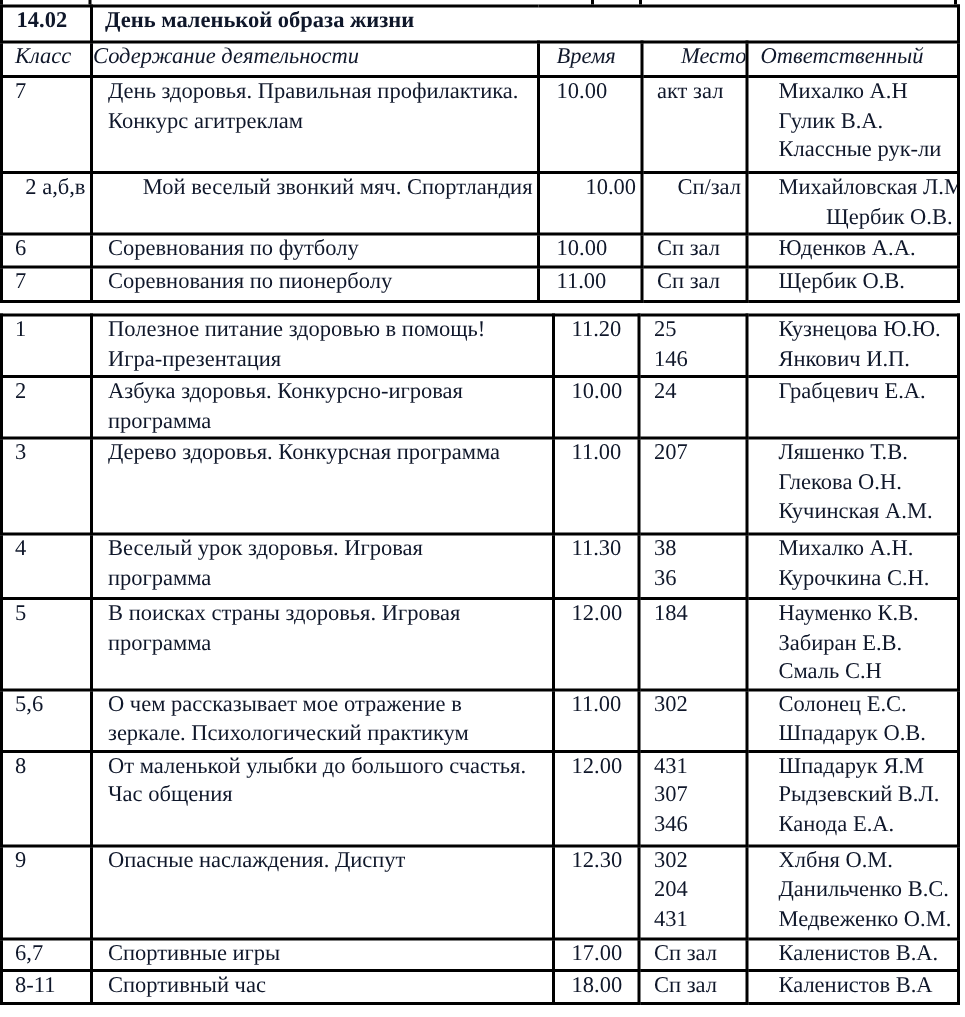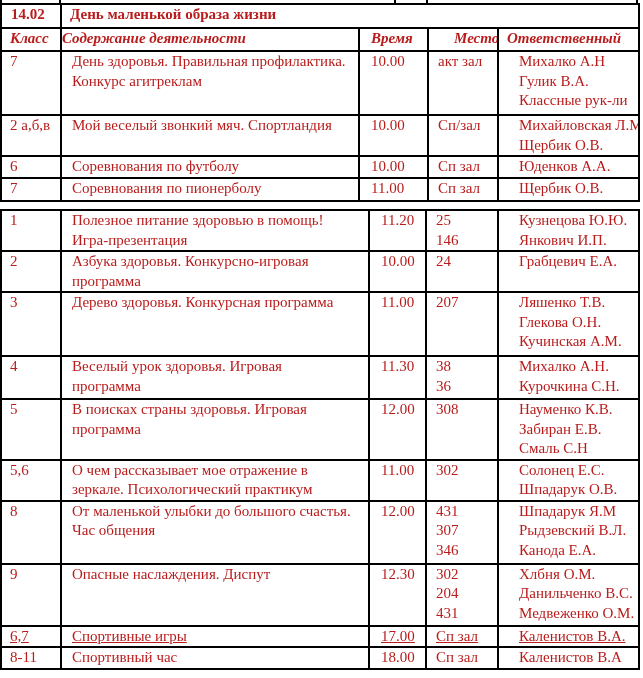--- a/index.html
+++ b/index.html
@@ -1,52 +1,52 @@
 <!DOCTYPE html>
 <html><head>
 <meta charset="utf-8">
 <style>
   html,body{margin:0;padding:0;background:#ffffff;}
   body{width:643px;height:678px;overflow:hidden;}
   .page{position:relative;width:643px;height:678px;background:#fff;
-        font-family:"Liberation Serif",serif;color:#b91c1c;}
+        font-family:"Liberation Serif",serif;color:#0f172a;}
   .top-sliver{position:relative;height:3px;width:643px;}
   .stub{position:absolute;top:0;width:2px;background:#000;}
   .top-sliver .stub{height:3px;}
   table.sched{border-collapse:collapse;table-layout:fixed;width:640px;}
   table.sched td{border:2px solid #000;vertical-align:top;
         font-size:15px;line-height:19.5px;padding:0 3px 0 8px;overflow:hidden;}
   .title-row td{font-weight:bold;font-size:15.5px;height:22px;padding-top:1px;}
   .title-row .date-cell{padding-left:9px;}
-  .head-row td{font-weight:bold;font-style:italic;height:21px;}
+  .head-row td{font-weight:normal;font-style:italic;height:21px;}
   .head-row td:nth-child(2){padding-left:0;}
   .head-row td:nth-child(3){padding-left:11px;}
   .head-row td:nth-child(4){padding-left:25px;}
   tbody.rows td:nth-child(1){padding-left:8px;}
   tbody.rows td:nth-child(2){padding-left:10px;}
   tbody.rows td:nth-child(3){padding-left:11px;}
   tbody.rows td:nth-child(4){padding-left:9px;}
   tbody.rows td:nth-child(5){padding-left:20px;}
   .line{white-space:nowrap;}
   .small-text{font-size:12.5px;line-height:16.5px;padding-top:3px;}
   .table-gap{height:7px;width:643px;background:#fff;}
   .table1-row-0{height:64px;}
-  .table1-row-1{height:33px;}
+  .table1-row-1{height:33px;text-align:right;}
   .table1-row-2{height:22px;}
   .table1-row-3{height:23px;}
   .table2-row-0{height:37px;}
   .table2-row-1{height:41px;}
   .table2-row-2{height:64px;}
   .table2-row-3{height:43px;}
   .table2-row-4{height:58px;}
   .table2-row-5{height:28px;}
   .table2-row-6{height:63px;}
   .table2-row-7{height:62px;}
   .table2-row-8{height:20px;}
-  .table2-row-9{height:20px;text-decoration:underline;}
+  .table2-row-9{height:20px;}
   .table2-row-10{height:22px;}
 </style>
 </head>
 <body>
 
 <div class="page">
 
   <div class="top-sliver">
     <span class="stub" style="left:0px"></span>
     <span class="stub" style="left:59px"></span>
@@ -245,21 +245,21 @@
             <div class="line">5</div>
           </td>
           <td>
             <div class="line">В поисках страны здоровья. Игровая</div>
             <div class="line">программа</div>
           </td>
           <td>
             <div class="line">12.00</div>
           </td>
           <td>
-            <div class="line">308</div>
+            <div class="line">184</div>
           </td>
           <td>
             <div class="line">Науменко К.В.</div>
             <div class="line">Забиран Е.В.</div>
             <div class="line">Смаль С.Н</div>
           </td>
         </tr>
         <tr class="table2-row-5">
           <td>
             <div class="line">5,6</div>

